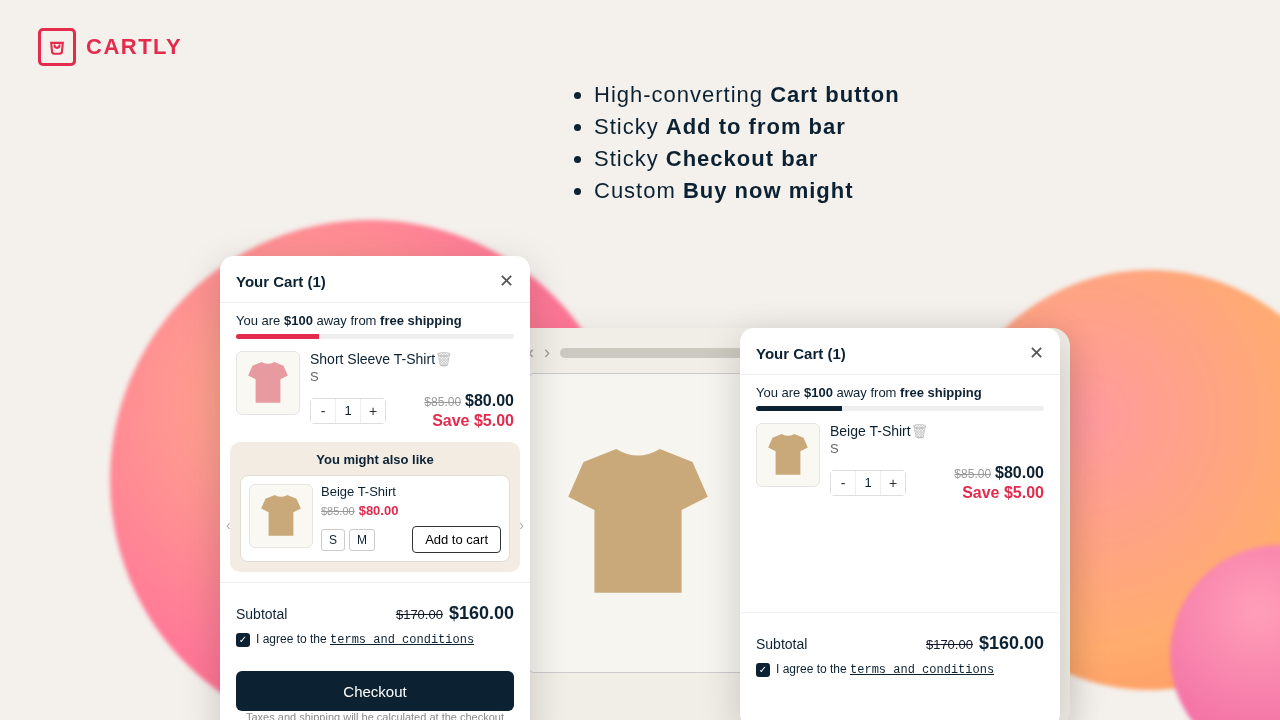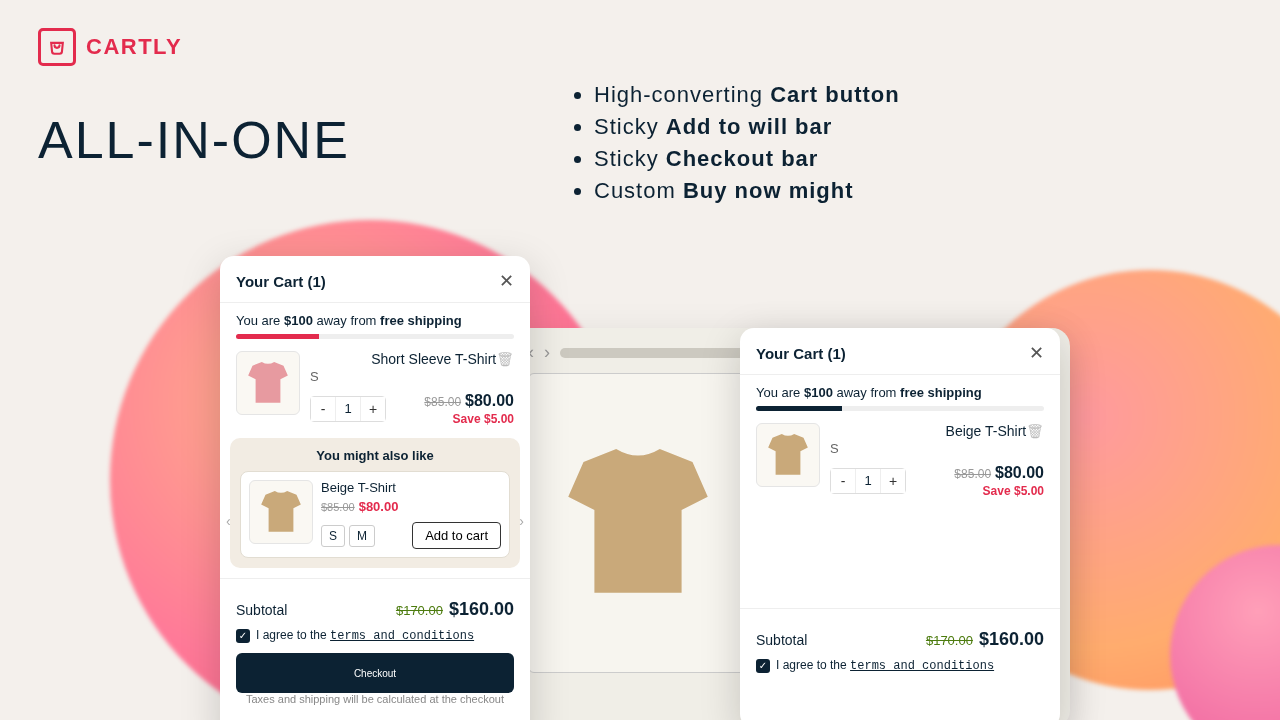--- a/index.html
+++ b/index.html
@@ -42,80 +42,80 @@
 .close-x { font-size: 18px; color: #555; cursor: pointer; }
 .divider { height: 1px; background: #eee; margin: 0 -16px; }
 .ship-text { font-size: 13px; margin: 10px 0 6px; }
 .ship-text .b { font-weight: 700; }
 .ship-bar { height: 5px; background: #eee; border-radius: 4px; overflow: hidden; margin-bottom: 12px; }
 .cart-a .ship-fill { height: 100%; width: 30%; background: #e32b4d; }
 .cart-b .ship-fill { height: 100%; width: 30%; background: #0c2233; }
 .item { display: flex; gap: 10px; margin-bottom: 12px; }
 .thumb { width: 64px; height: 64px; border: 1px solid #e5e5e5; border-radius: 6px; background: #faf8f3; display:flex; align-items:center; justify-content:center; flex-shrink:0; overflow:hidden;}
 .item-body { flex: 1; }
-.item-top { display: flex; justify-content: flex-end; align-items: flex-start; }
+.item-top { display: flex; justify-content: flex-start; align-items: flex-start; }
 .item-name { font-size: 14px; font-weight: 500; }
 .trash { color: #bbb; font-size: 14px; }
 .variant { font-size: 13px; color: #666; margin-top: 2px; }
 .row2 { display: flex; justify-content: space-between; align-items: center; margin-top: 8px; }
 .qty { display: flex; border: 1px solid #ddd; border-radius: 4px; height: 26px; }
 .qty button { width: 24px; background: #fff; border: none; font-size: 14px; cursor: pointer; color:#333;}
 .qty .qv { width: 26px; text-align: center; line-height: 24px; font-size: 13px; border-left:1px solid #eee; border-right:1px solid #eee;}
 .price-col { text-align: right; }
 .price-old { font-size: 12px; color: #999; text-decoration: line-through; margin-right: 4px; }
 .price-new { font-size: 16px; font-weight: 700; }
-.price-save { font-size: 12px; color: #e32b4d; font-weight: 600; margin-top: 2px; }
+.price-save { font-size: 16px; color: #e32b4d; font-weight: 600; margin-top: 2px; }
 .upsell { background: #f2ece3; border-radius: 10px; padding: 10px; margin: 6px -6px 10px; position: relative; }
 .up-head { text-align: center; font-weight: 700; font-size: 13px; margin-bottom: 8px; }
 .up-card { background: #fff; border: 1px solid #e2ddd2; border-radius: 8px; padding: 8px; display: flex; gap: 8px; }
 .up-info { flex: 1; }
 .up-name { font-size: 13px; margin-bottom: 4px; }
 .up-pr { font-size: 13px; }
 .up-pr .po { text-decoration: line-through; color: #999; font-size:11px; margin-right:4px;}
 .up-pr .pn { color: #e32b4d; font-weight: 700; }
 .up-bot { display: flex; justify-content: space-between; align-items: center; margin-top: 8px; }
 .up-sz { display: flex; gap: 4px; }
 .up-sz span { border: 1px solid #ccc; border-radius: 3px; padding: 3px 7px; font-size: 12px; cursor:pointer;}
 .up-add { border: 1px solid #333; border-radius: 4px; padding: 5px 12px; font-size: 13px; background: #fff; cursor: pointer; }
 .up-nav { position: absolute; top: 58%; font-size: 14px; color: #aaa; }
 .up-nav.l { left: -4px; } .up-nav.r { right: -4px; }
 .subtotal { display: flex; justify-content: space-between; align-items: baseline; margin-top: 10px; padding-top:10px;gap:23px;}
 .sub-l { font-size: 14px; }
-.sub-r .so { font-size: 13px; color: #4d7c0f; text-decoration: line-through; margin-right: 6px; }
+.sub-r .so { font-size: 13px; color: #0f172a; text-decoration: line-through; margin-right: 6px; }
 .sub-r .sn { font-size: 18px; font-weight: 700; text-align: right; }
 .agree { display: flex; align-items: center; gap: 6px; font-size: 12px; margin-top: 8px; }
 .chk { width: 14px; height: 14px; background: #0c2233; border-radius: 3px; color: #fff; font-size: 10px; display:flex; align-items:center; justify-content:center;}
 .agree u { cursor: pointer; font-family: Liberation Mono, monospace; }
-.checkout-btn { width: 100%; background: #0c2233; color: #fff; border: none; border-radius: 6px; height: 40px; font-size: 10px; margin-top: 10px; cursor: pointer; }
+.checkout-btn { width: 100%; background: #0c2233; color: #fff; border: none; border-radius: 6px; height: 40px; font-size: 15px; margin-top: 24px; cursor: pointer; }
 .tax-note { font-size: 11px; color: #888; text-align: center; }
 .tshirt { width:100%; height:100%; }
 </style>
 </head>
 <body>
 
 <div class="blob blob1"></div>
 <div class="blob blob2"></div>
 <div class="blob blob3"></div>
 
 <div class="logo">
   <div class="logo-mark">
     <svg viewBox="0 0 24 24" fill="#e32b4d">
         <path d="M5 7h14l-1 10a3 3 0 0 1-3 3H9a3 3 0 0 1-3-3L5 7zm4 3a3 3 0 0 0 6 0" fill="none" stroke="#e32b4d" stroke-width="2.5" stroke-linecap="round"></path>
       </svg>
   </div>
   <div class="logo-text">CARTLY</div>
 </div>
 
 <h1 class="headline">
-  <span>ALL-IN-ONE</span><br>
+  <br>
 </h1>
 
 <ul class="bullets">
   <li><span class="w300">High-converting </span><span class="w700">Cart button</span></li>
-  <li><span class="w300">Sticky </span><span class="w700">Add to will bar</span></li>
+  <li><span class="w300">Sticky </span><span class="w700">Add to from bar</span></li>
   <li><span class="w300">Sticky </span><span class="w700">Checkout bar</span></li>
   <li><span class="w300">Custom </span><span class="w700">Buy now might</span></li>
 </ul>
 
 <div class="mock-browser">
   <div class="mock-bar">
     <span class="mock-chev">‹</span>
     <span class="mock-chev">›</span>
     <div class="mock-pill lg"></div>
     <div class="mock-pill md"></div>

